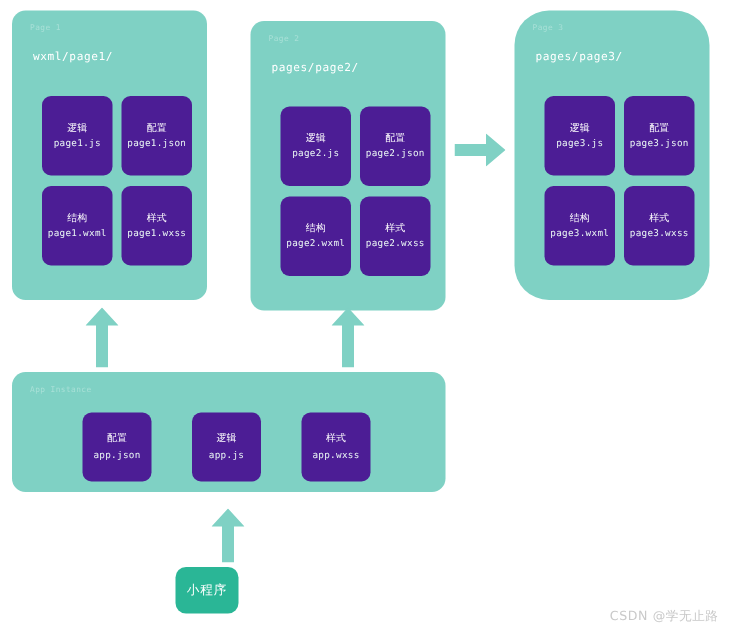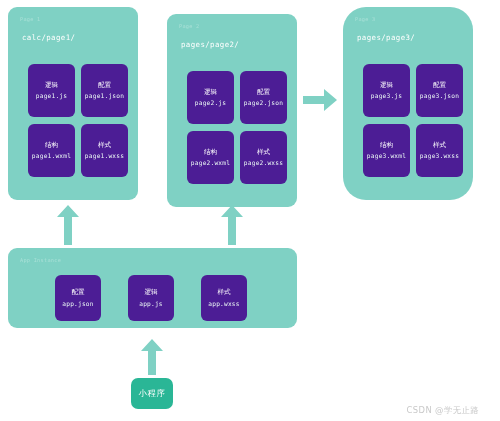--- a/index.html
+++ b/index.html
@@ -103,21 +103,21 @@
     white-space: nowrap;
   }
 </style>
 </head>
 <body>
 
 <div class="canvas">
 
   <div class="panel" style="left:8px; top:7px; width:130px; height:193px;">
     <div class="panel-title">Page 1</div>
-    <div class="panel-path">calc/page1/</div>
+    <div class="panel-path">wxml/page1/</div>
 
     <div class="box" style="left:20px; top:57px; width:47px; height:53px;">
       <span class="box-label">逻辑</span>
       <span class="box-file">page1.js</span>
     </div>
     <div class="box" style="left:73px; top:57px; width:47px; height:53px;">
       <span class="box-label">配置</span>
       <span class="box-file">page1.json</span>
     </div>
     <div class="box" style="left:20px; top:117px; width:47px; height:53px;">
@@ -209,19 +209,19 @@
     </div>
   </div>
 
 
   <div class="arrow" style="left:141px; top:339px;">
     <svg width="22" height="36" viewBox="0 0 22 36">
       <polygon points="11,0 22,12 15,12 15,36 7,36 7,12 0,12" fill="#7fd1c4"></polygon>
     </svg>
   </div>
 
-  <div class="badge" style="left:131px; top:378px; width:42px; height:31px;">
+  <div class="badge" style="left:117px; top:378px; width:42px; height:31px;">
     <span class="badge-label">小程序</span>
   </div>
 
   <div class="watermark">CSDN @学无止路</div>
 
 </div>
 
 </body></html>

